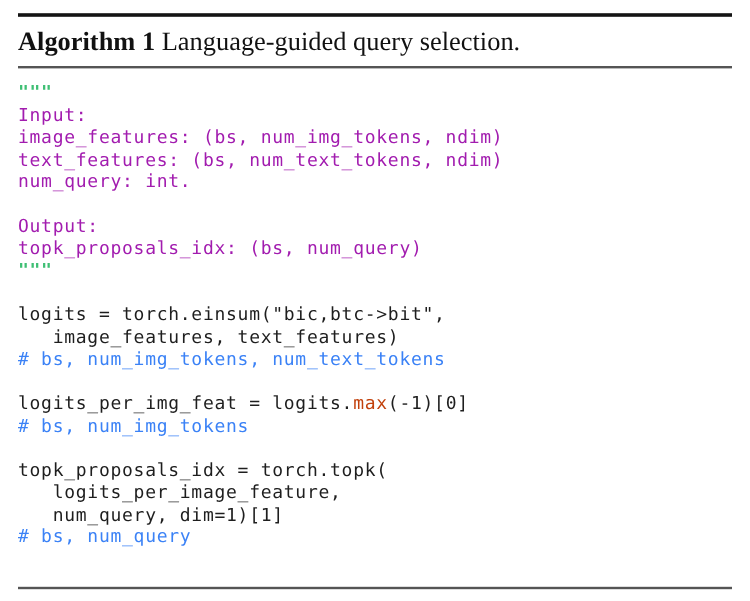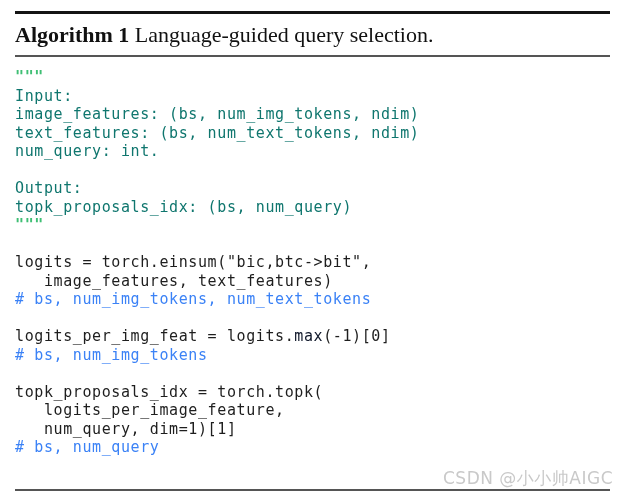--- a/index.html
+++ b/index.html
@@ -69,30 +69,30 @@
   }
   .code .line.blank {
     height: 18.5px;
   }
 
   .tok-doc {
     color: #3fbf74;
     font-weight: bold;
   }
   .tok-docbody {
-    color: #0f766e;
+    color: #a21caf;
   }
   .tok-comment {
     color: #3b82f6;
   }
   .tok-plain {
     color: #1e1e1e;
   }
   .tok-builtin {
-    color: #0f172a;
+    color: #c2410c;
   }
 
   .watermark {
     position: absolute;
     left: 443px;
     top: 468px;
     font-family: "DejaVu Sans", "Liberation Sans", sans-serif;
     font-size: 17px;
     line-height: 20px;
     color: #c9c9c9;
@@ -111,15 +111,14 @@
   <div class="algo-title">
     <span class="kw">Algorithm 1</span><span> </span><span class="desc">Language-guided query selection.</span>
   </div>
 
   <div class="rule rule-mid"></div>
 
   <div class="code" id="code-block"><div class="line"><span class="tok-doc">"""</span></div><div class="line"><span class="tok-docbody">Input:</span></div><div class="line"><span class="tok-docbody">image_features: (bs, num_img_tokens, ndim)</span></div><div class="line"><span class="tok-docbody">text_features: (bs, num_text_tokens, ndim)</span></div><div class="line"><span class="tok-docbody">num_query: int.</span></div><div class="line blank">&nbsp;</div><div class="line"><span class="tok-docbody">Output:</span></div><div class="line"><span class="tok-docbody">topk_proposals_idx: (bs, num_query)</span></div><div class="line"><span class="tok-doc">"""</span></div><div class="line blank">&nbsp;</div><div class="line"><span class="tok-plain">logits = torch.einsum("bic,btc-&gt;bit",</span></div><div class="line"><span class="tok-plain">   image_features, text_features)</span></div><div class="line"><span class="tok-comment"># bs, num_img_tokens, num_text_tokens</span></div><div class="line blank">&nbsp;</div><div class="line"><span class="tok-plain">logits_per_img_feat = logits.</span><span class="tok-builtin">max</span><span class="tok-plain">(-1)[0]</span></div><div class="line"><span class="tok-comment"># bs, num_img_tokens</span></div><div class="line blank">&nbsp;</div><div class="line"><span class="tok-plain">topk_proposals_idx = torch.topk(</span></div><div class="line"><span class="tok-plain">   logits_per_image_feature,</span></div><div class="line"><span class="tok-plain">   num_query, dim=1)[1]</span></div><div class="line"><span class="tok-comment"># bs, num_query</span></div></div>
 
   <div class="rule rule-bottom"></div>
 
-  <div class="watermark">CSDN @小小帅AIGC</div>
 
 </div>
 
 </body></html>

